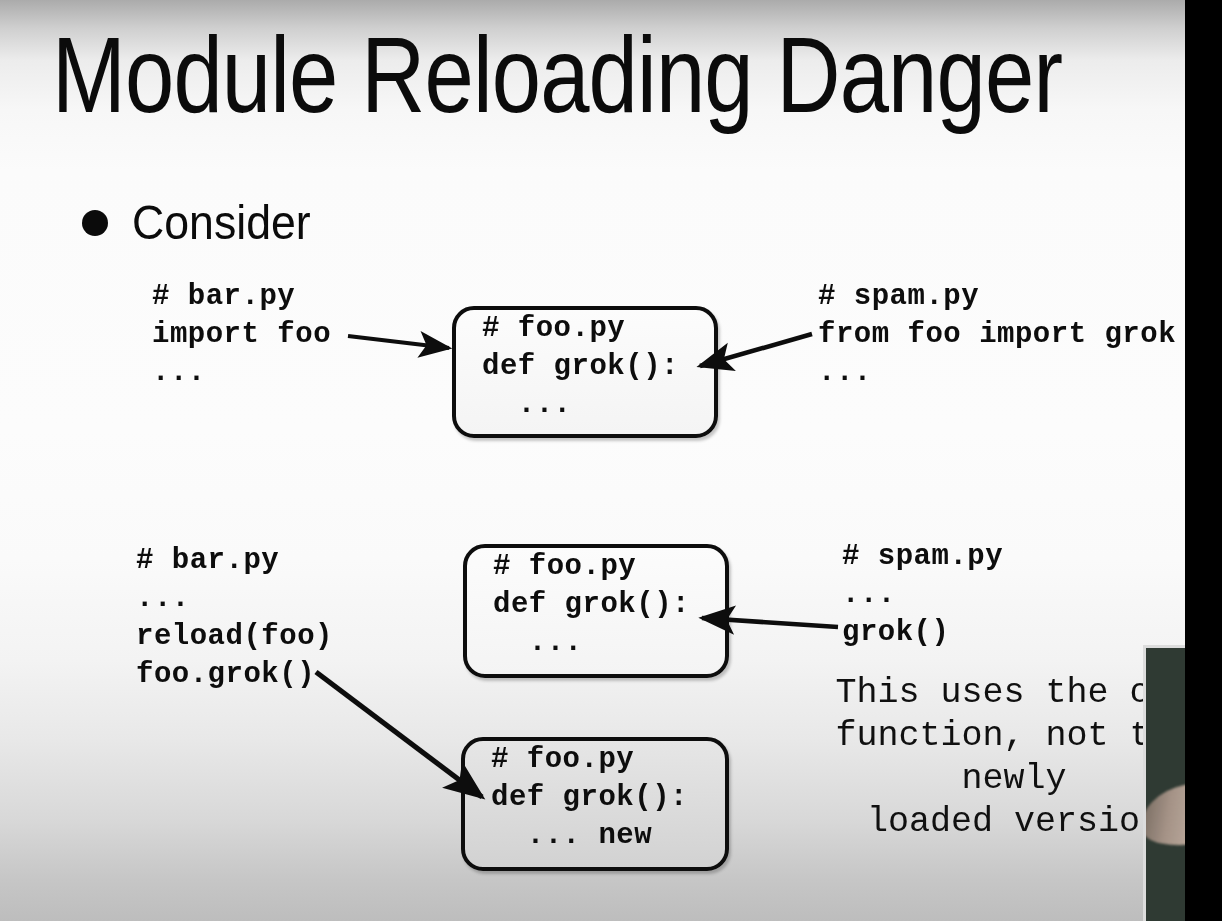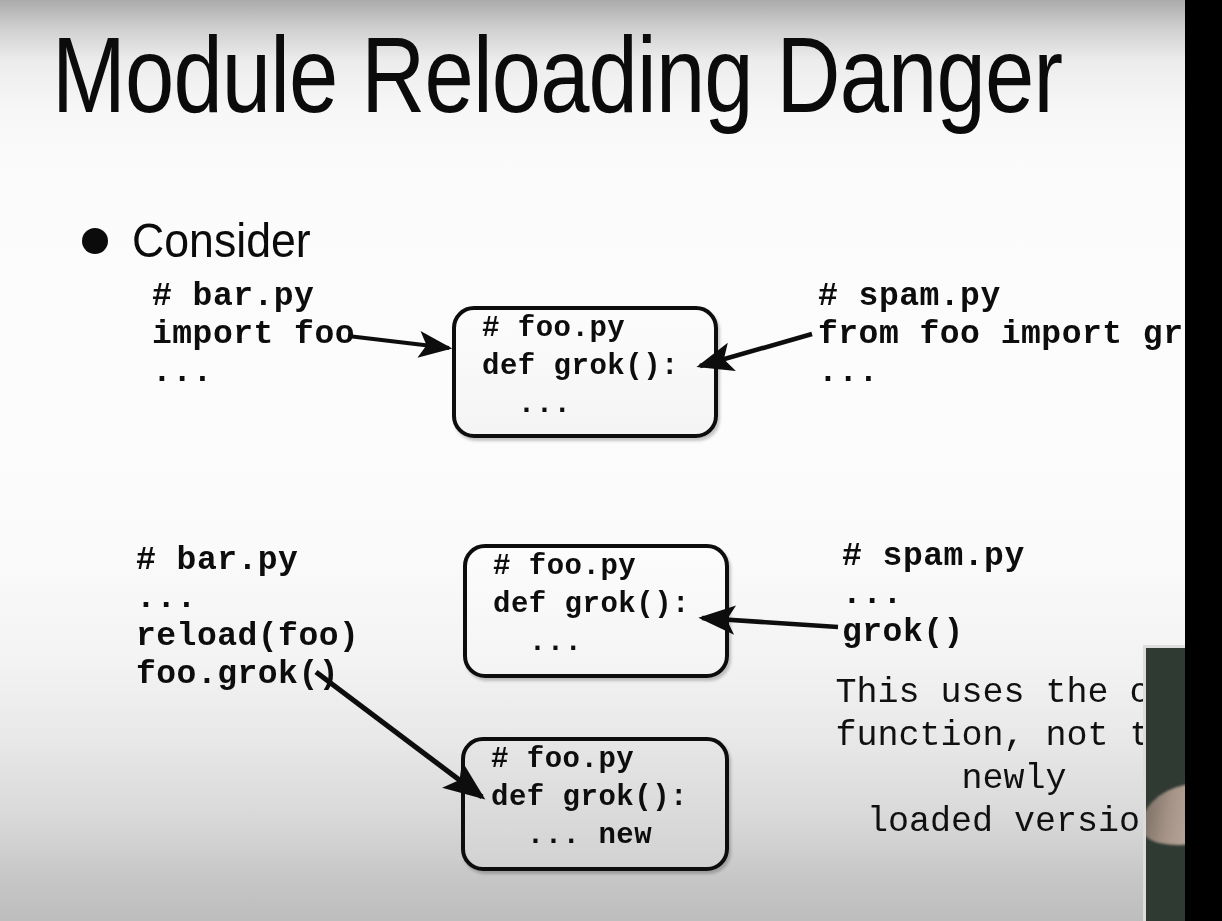--- a/index.html
+++ b/index.html
@@ -44,21 +44,20 @@
     transform-origin: left top;
     white-space: nowrap;
     color: #0b0b0b;
   }
 
   
   .bullet-row {
     position: absolute;
     display: flex;
     align-items: center;
-    margin-top: 18px;
   }
   .bullet-dot {
     width: 26px;
     height: 26px;
     border-radius: 50%;
     background: #0b0b0b;
     margin-right: 24px;
     flex: none;
   }
   .bullet-label {
@@ -71,21 +70,21 @@
     transform-origin: left center;
     color: #0b0b0b;
   }
   #bullet-consider { left: 82px; top: 198px; }
   #bullet-effect   { left: 82px; top: 465px; }
 
   
   .code {
     position: absolute;
     font-family: "Liberation Mono", "DejaVu Sans Mono", monospace;
-    font-size: 33px;
+    font-size: 29px;
     line-height: 38px;
     white-space: pre;
     color: #0d0d0d;
     font-weight: 700;
     letter-spacing: 0.5px;
   }
   #code-bar-1   { left: 152px; top: 278px; }
   #code-spam-1  { left: 818px; top: 278px; }
   #code-bar-2   { left: 136px; top: 542px; }
   #code-spam-2  { left: 842px; top: 538px; }

